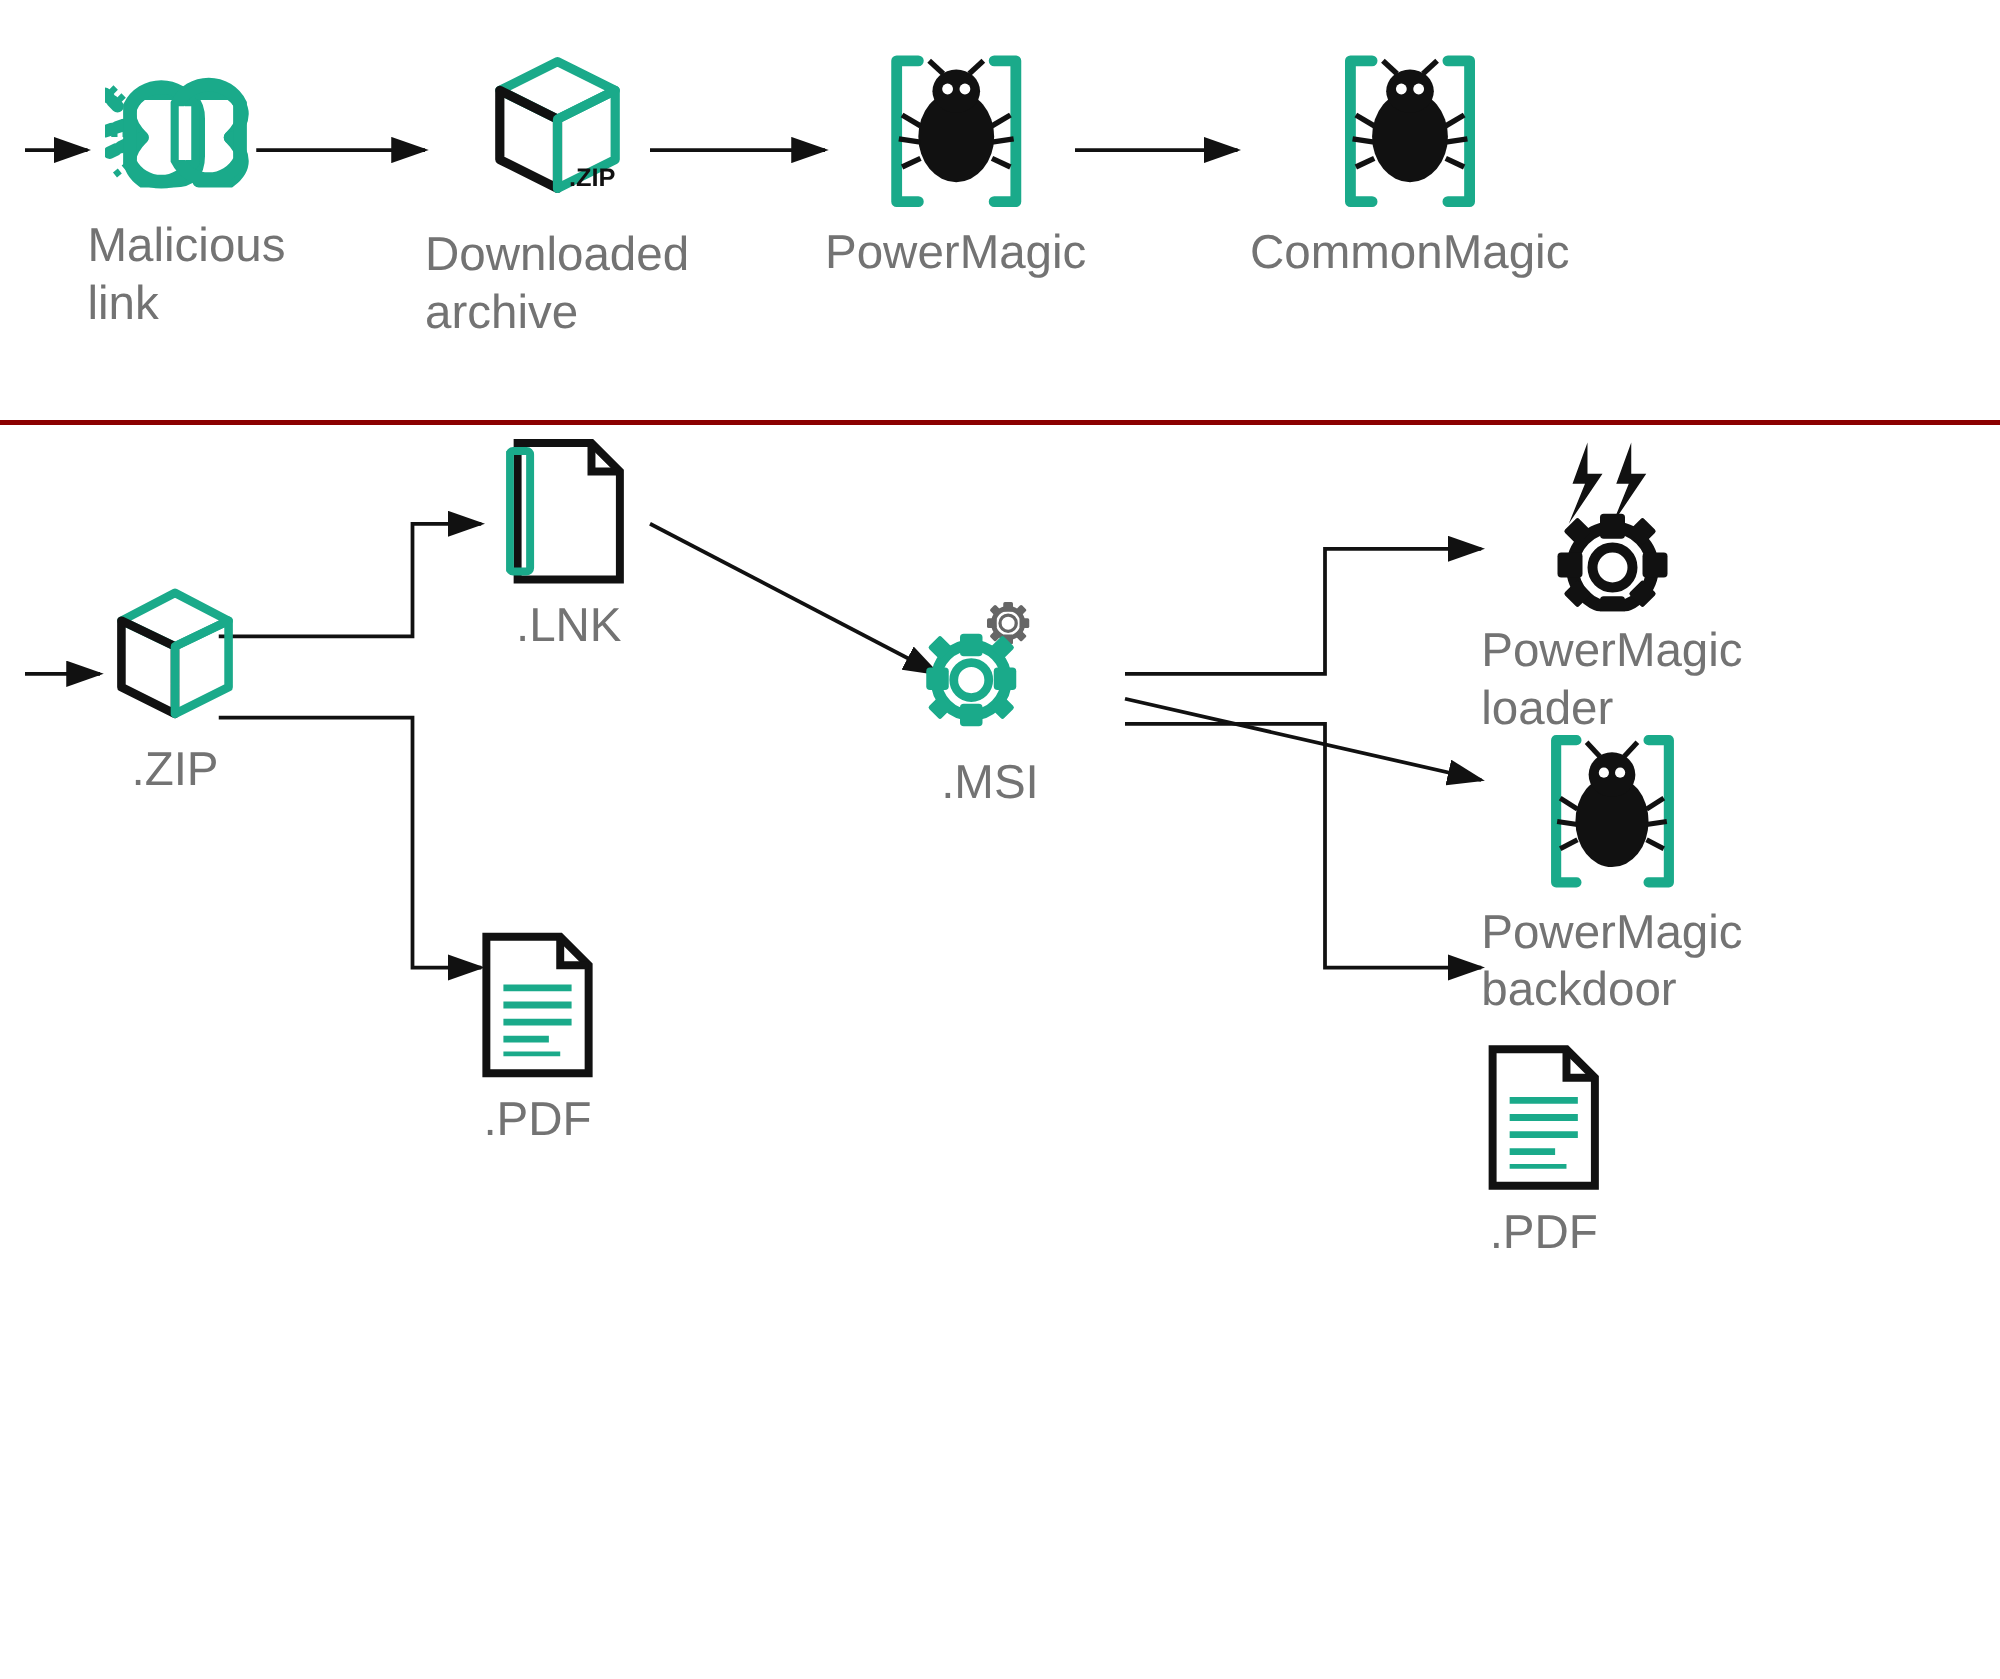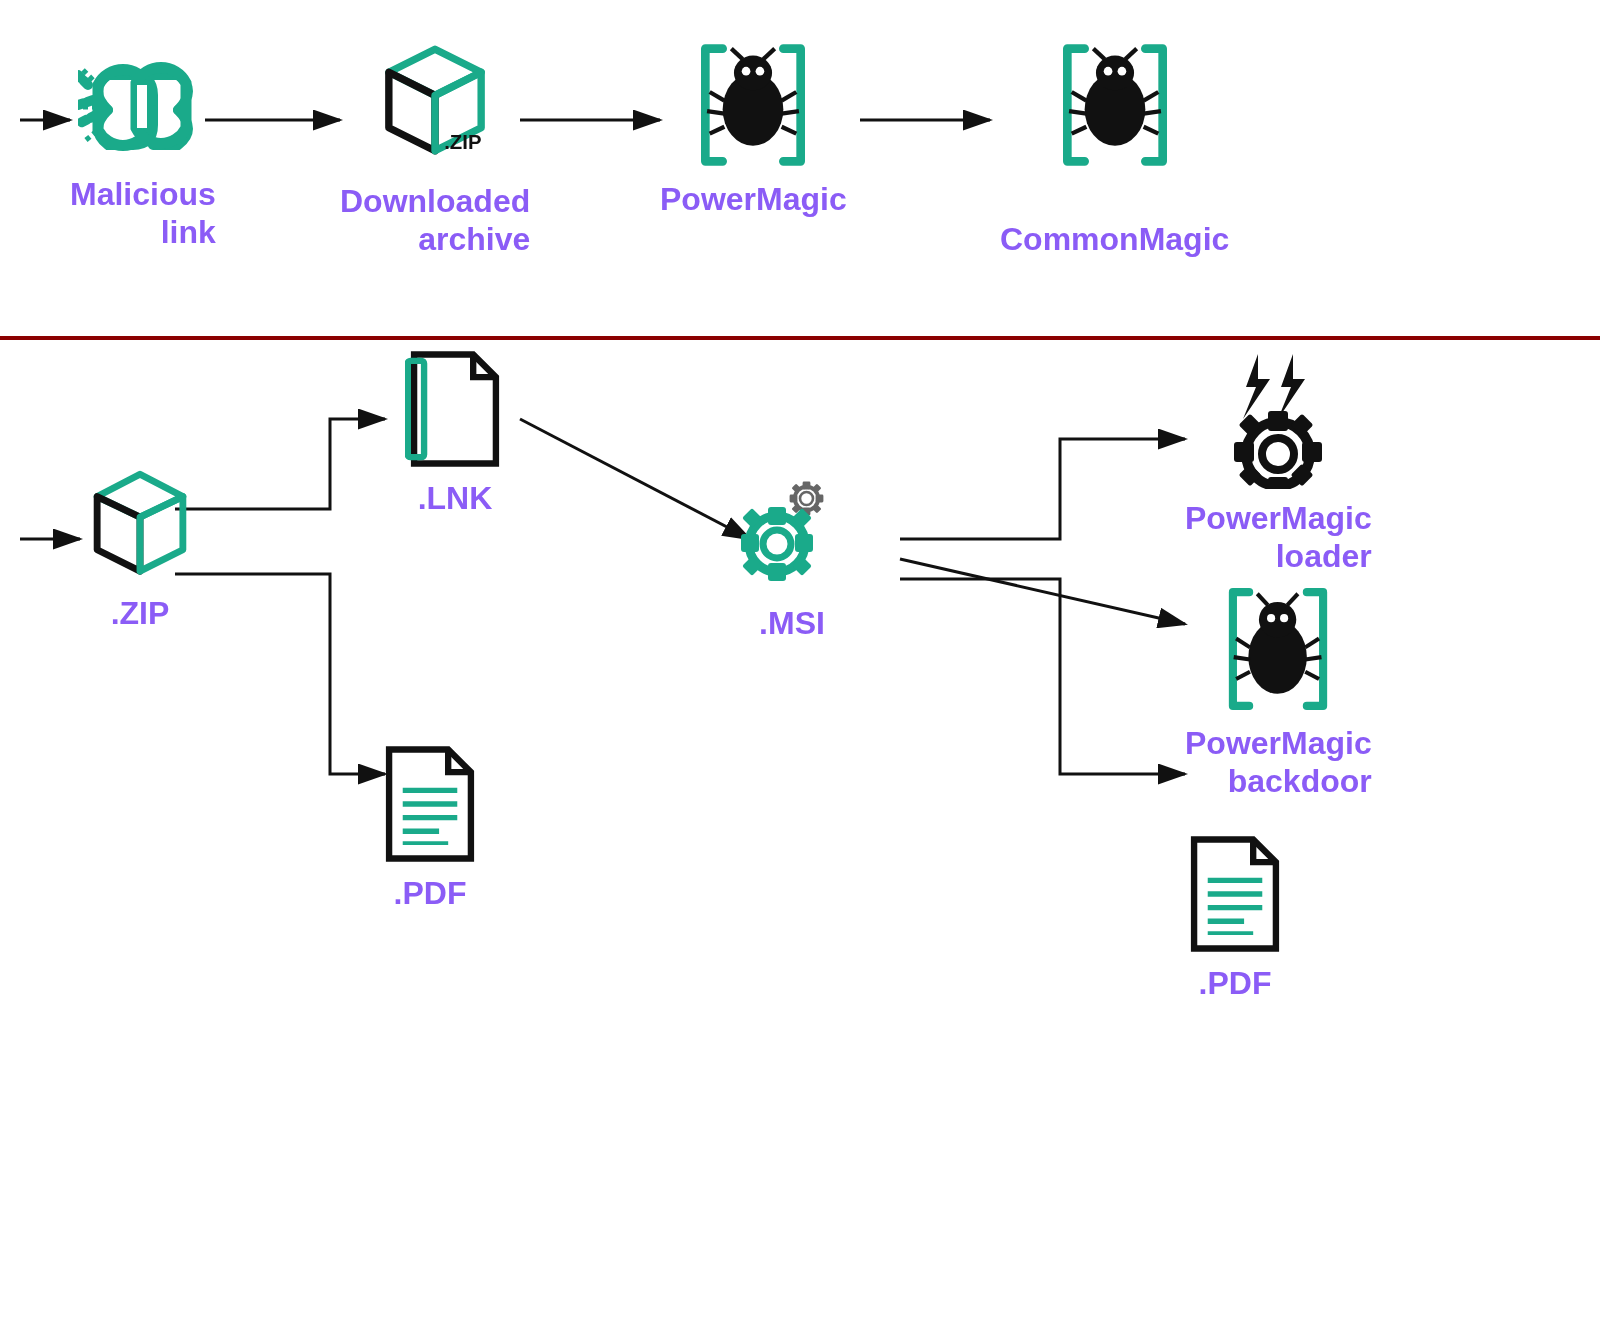--- a/index.html
+++ b/index.html
@@ -32,28 +32,28 @@
       bottom: 0;
       background: #fff;
     }
 
     
     .node {
       position: absolute;
       display: flex;
       flex-direction: column;
       align-items: center;
-      text-align: right;
+      text-align: left;
     }
     .node-label {
-      font-size: 32px;
-      font-weight: bold;
+      font-size: 38px;
+      font-weight: normal;
       margin-top: 10px;
       line-height: 1.2;
-      color: #8b5cf6;
+      color: #737373;
     }
 
     
     .arrows-svg {
       position: absolute;
       top: 0; left: 0;
       width: 100%;
       height: 100%;
       pointer-events: none;
     }
@@ -174,21 +174,21 @@
         <line x1="108" y1="70" x2="125" y2="60" stroke="#111" stroke-width="5"></line>
         <line x1="108" y1="85" x2="128" y2="82" stroke="#111" stroke-width="5"></line>
         <line x1="108" y1="100" x2="125" y2="108" stroke="#111" stroke-width="5"></line>
 
         <circle cx="67" cy="36" r="5" fill="white"></circle>
         <circle cx="83" cy="36" r="5" fill="white"></circle>
       </svg>
       <div class="node-label">PowerMagic</div>
     </div>
 
-    <div class="node" style="left:1000px; top:40px;gap:40px;">
+    <div class="node" style="left:1000px; top:40px;">
       <svg class="bug-bracket-icon" viewBox="0 0 150 150">
 
         <path d="M 40,10 L 20,10 L 20,140 L 40,140" fill="none" stroke="#1aaa8a" stroke-width="10" stroke-linecap="round" stroke-linejoin="round"></path>
 
         <path d="M 110,10 L 130,10 L 130,140 L 110,140" fill="none" stroke="#1aaa8a" stroke-width="10" stroke-linecap="round" stroke-linejoin="round"></path>
 
         <ellipse cx="75" cy="80" rx="35" ry="42" fill="#111"></ellipse>
 
         <ellipse cx="75" cy="38" rx="22" ry="20" fill="#111"></ellipse>
 

